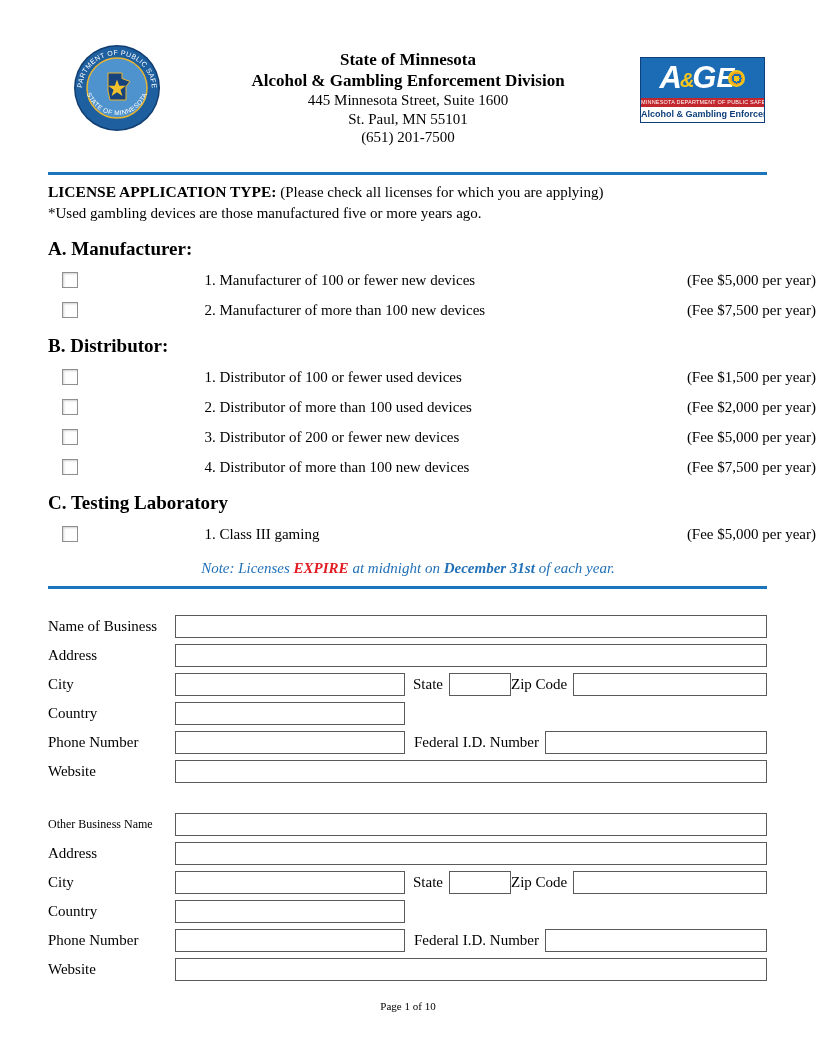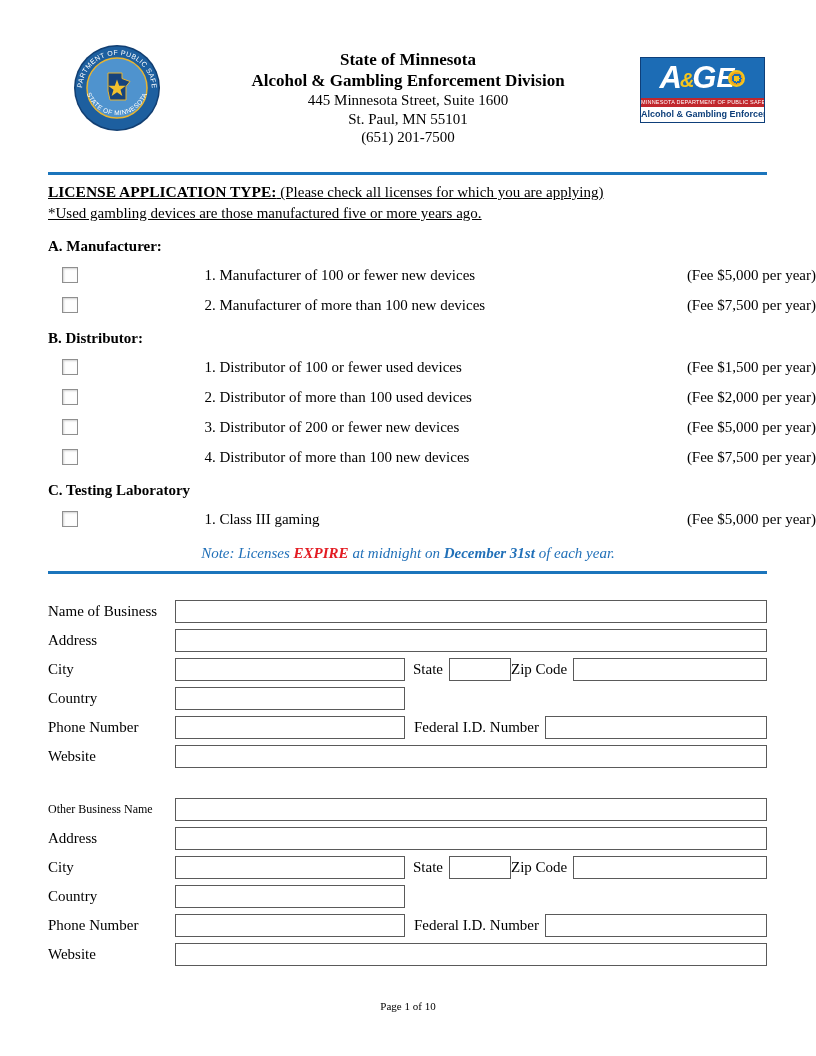--- a/index.html
+++ b/index.html
@@ -52,23 +52,23 @@
     font-weight:bold; font-size:9px; line-height:15px; text-align:center;
     white-space:nowrap; overflow:hidden;
   }
 
   
   .rule { height:3px; background:#1b75bc; margin:0 49px 0 48px; }
   .rule-1 { margin-top:14px; }
   .rule-2 { margin-top:9px; }
 
   
-  .license-head { margin:6px 49px 0 48px; font-size:15px; line-height:1.38;text-decoration:underline; }
+  .license-head { margin:6px 49px 0 48px; font-size:15px; line-height:1.38; }
   .license-head b { font-size:15.5px; }
-  .group-heading { margin:15px 0 4px 48px; font-size:15px; font-weight:bold; }
+  .group-heading { margin:15px 0 4px 48px; font-size:19px; font-weight:bold; }
   .check-row { display:flex; align-items:center; margin:10px 0 10px 62px; height:20px;justify-content:space-between; }
   .checkbox {
     width:16px; height:16px; flex:none;
     border:1px solid #8f8f8f; background:#fefefe;
     box-shadow: inset 1px 1px 2px rgba(0,0,0,0.18);
     margin-right:8px; cursor:pointer;
   }
   .check-label { width:364px; font-size:15px; }
   .fee { font-size:15px; }
 

